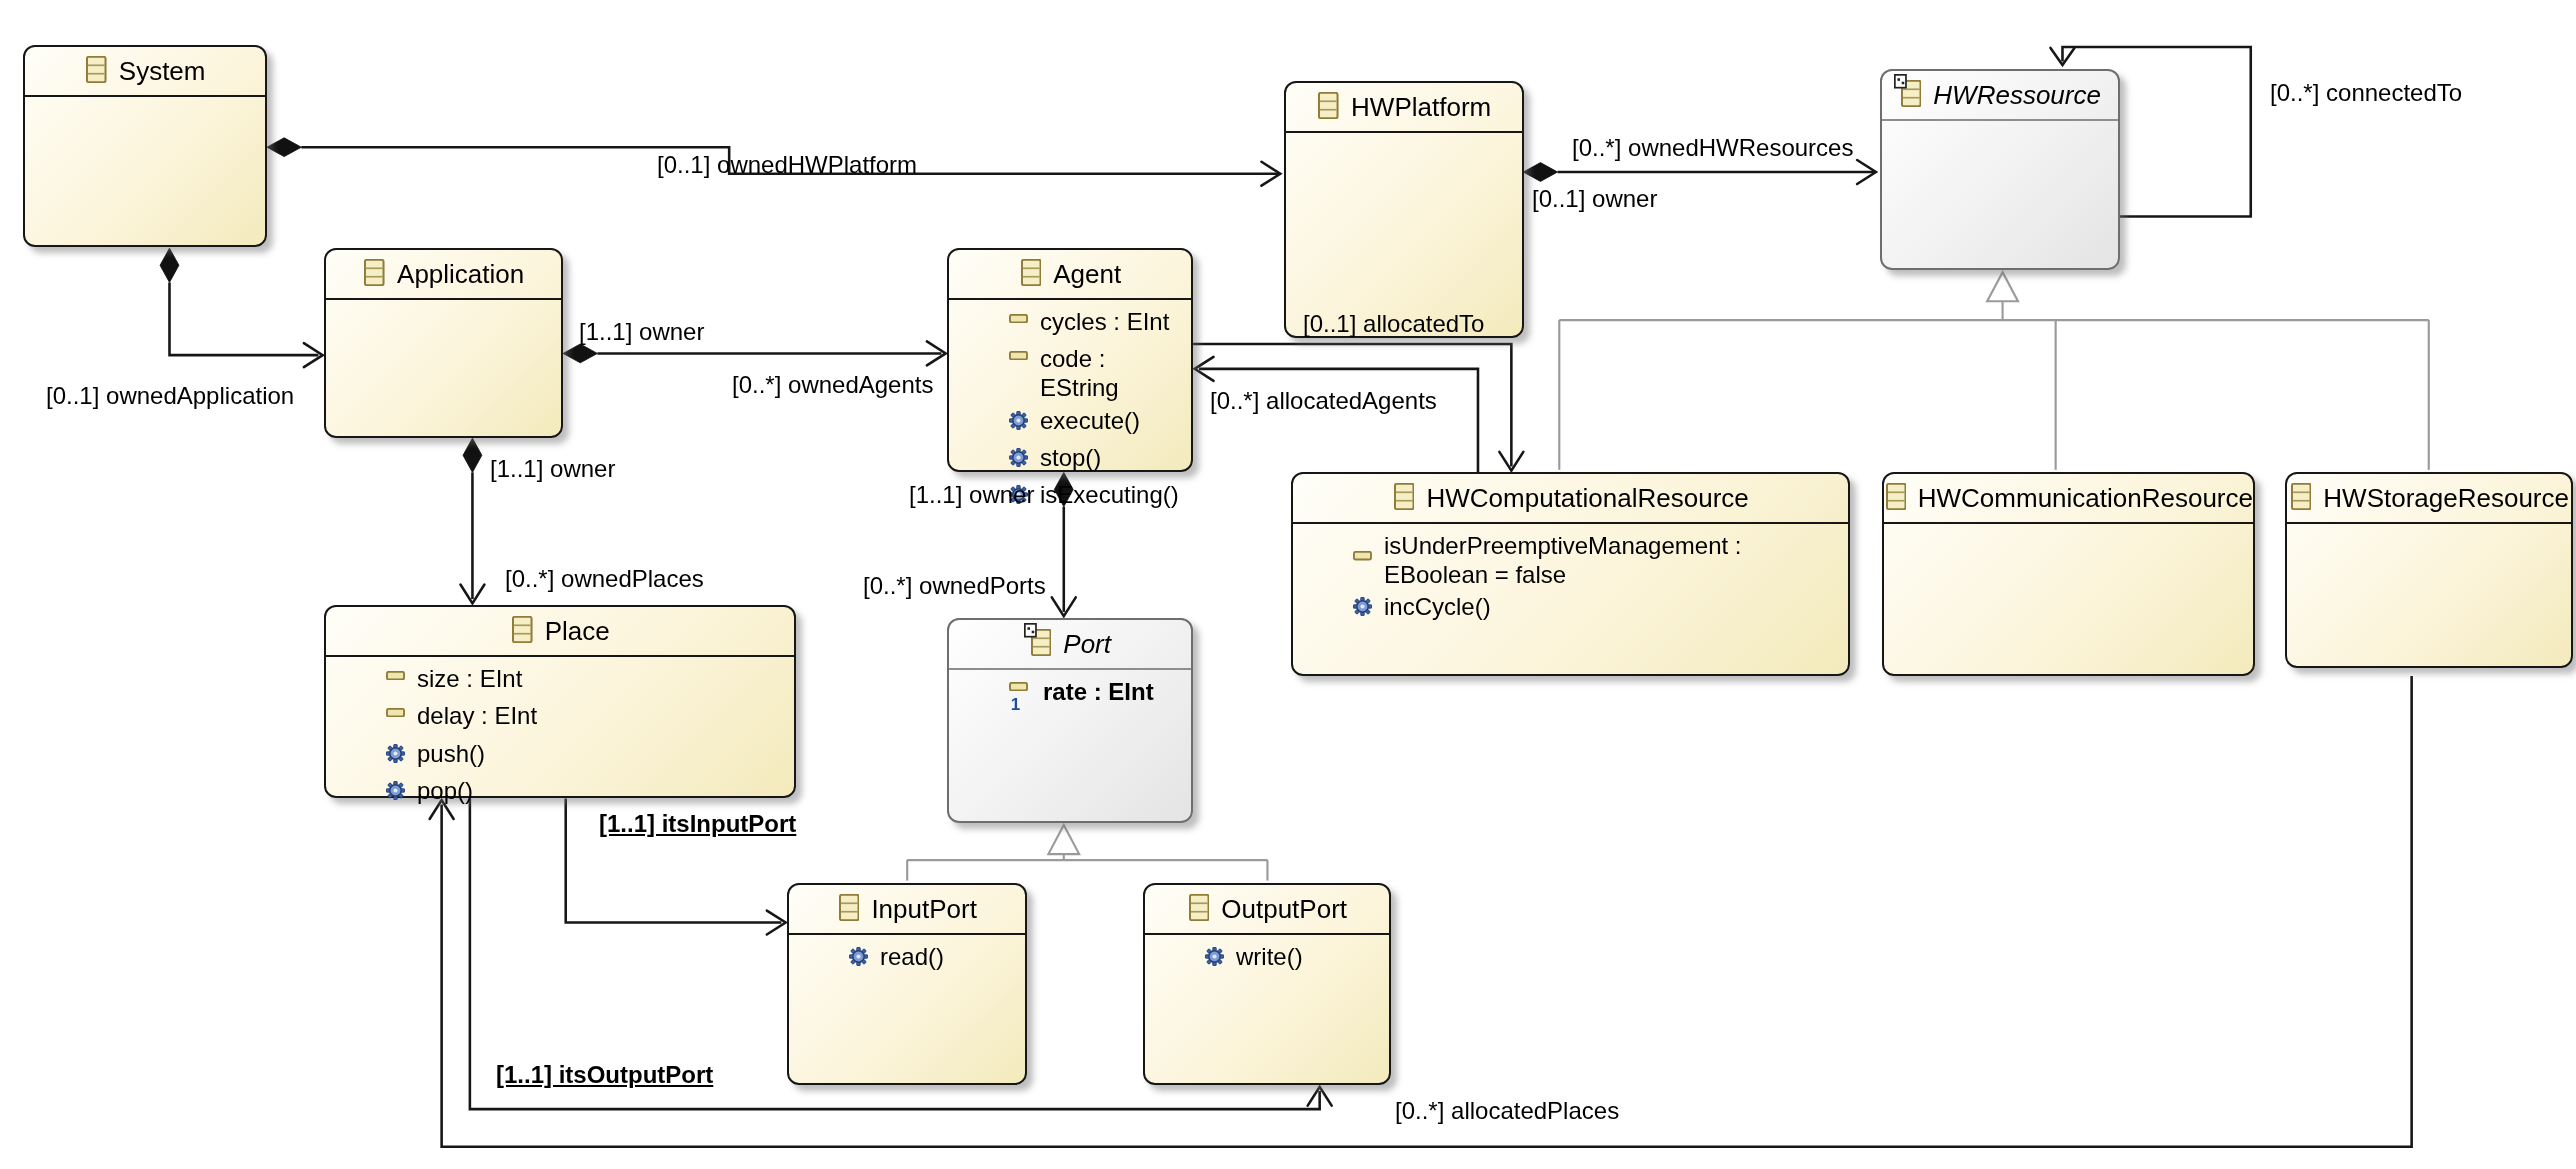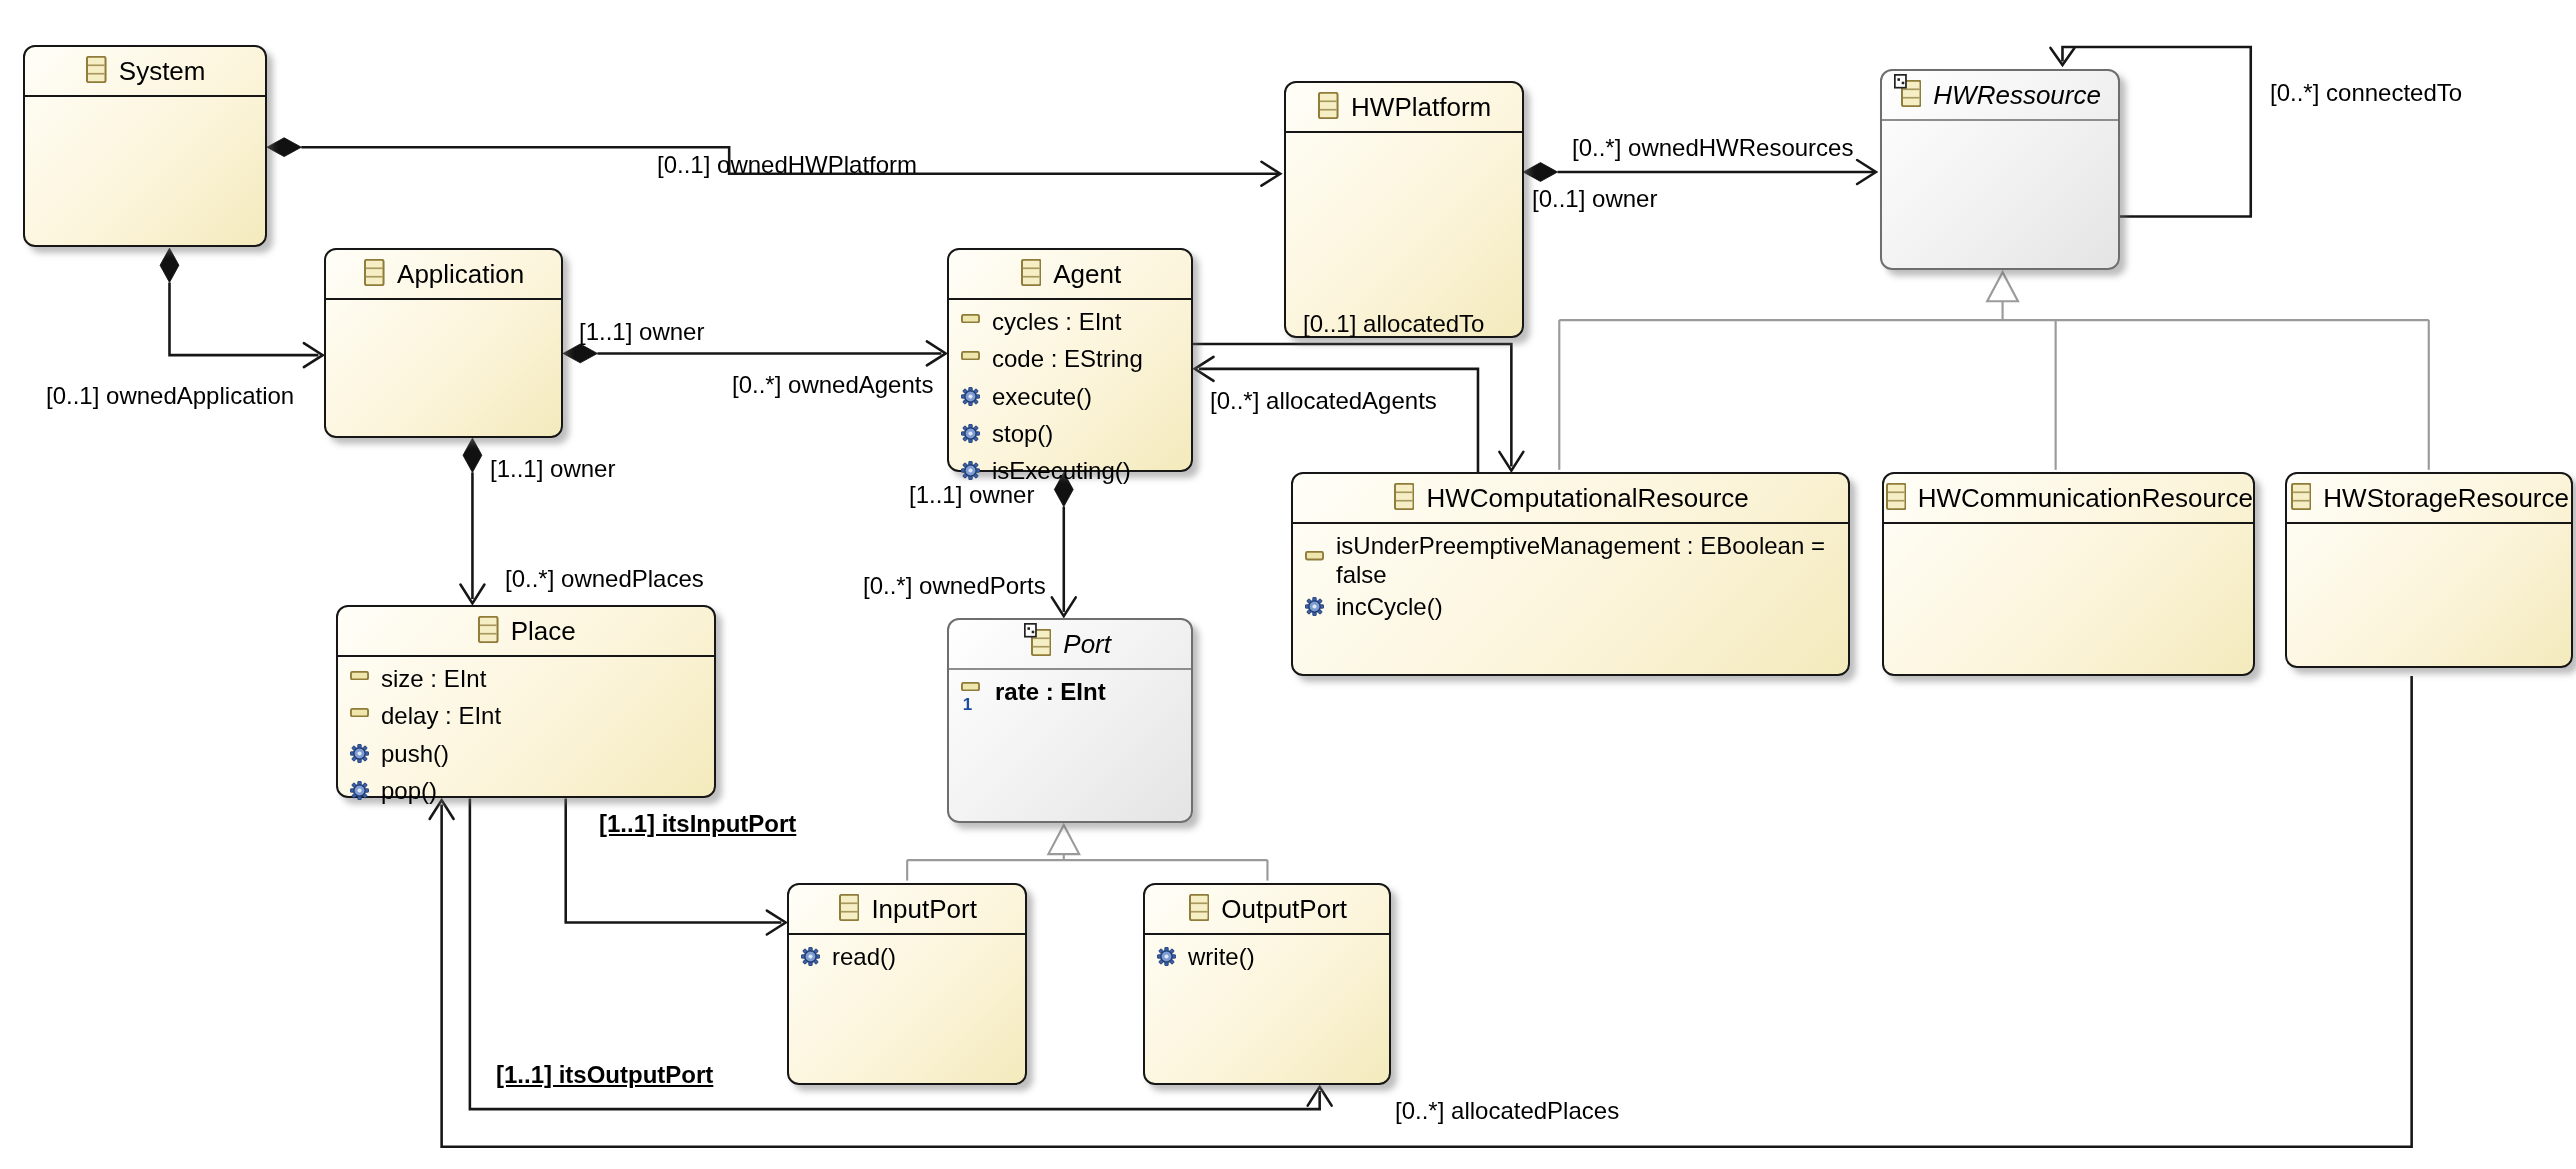--- a/index.html
+++ b/index.html
@@ -9,21 +9,21 @@
   .cls{position:absolute;z-index:2;box-sizing:border-box;border:2.6px solid #161616;border-radius:12px;
        background:linear-gradient(135deg,#fffef8 0%,#fcf5dc 55%,#f3eabc 100%);
        box-shadow:6px 6px 6px rgba(110,110,110,.45);}
   .cls.abstract{border-color:#6e6e6e;
        background:linear-gradient(135deg,#ffffff 0%,#f1f1f1 55%,#e4e4e4 100%);}
   .hd{box-sizing:border-box;height:50px;display:flex;align-items:center;justify-content:center;gap:10.3px;
       border-bottom:2.6px solid #161616;}
   .cls.abstract .hd{border-bottom-color:#8d8d8d;}
   .ttl{font-size:26px;line-height:26px;}
   .cls.abstract .ttl{font-style:italic;}
-  .bd{padding-top:5.1px;}
+  .bd{padding-top:5.1px;padding-left:48px;}
   .row{display:flex;align-items:flex-start;gap:12px;min-height:34px;padding:1.7px 5.1px 1.7px 12px;font-size:24px;line-height:29px;}
   .row .mi{flex:0 0 auto;margin-top:6.8px;}
   .row.op .mi{margin-top:5.1px;}
   .row .txt{display:block;}
   .row .txt.wrap{max-width:513px;white-space:normal;}
   .row .txt.b{font-weight:bold;}
   .elabel{position:absolute;z-index:3;font-size:24px;line-height:27px;white-space:nowrap;}
   .elabel.b{font-weight:bold;text-decoration:underline;}
   .icw{position:relative;display:inline-block;width:24px;height:31px;}
   .icw svg.base{position:absolute;left:1.7px;top:0.9px;}
@@ -270,21 +270,21 @@
       <span class="icw">
           <svg class="base" width="20.5" height="27" viewBox="0 0 24 32">
             <use href="#ic-class"></use>
           </svg>
         </span>
       <span class="ttl" style="white-space:nowrap">HWStorageResource</span>
     </div>
     <div class="bd"></div>
   </div>
 
-  <div class="cls" style="left:336px;top:605px;width:380px;height:193px">
+  <div class="cls" style="left:324px;top:605px;width:472px;height:193px">
     <div class="hd">
       <span class="icw">
           <svg class="base" width="20.5" height="27" viewBox="0 0 24 32">
             <use href="#ic-class"></use>
           </svg>
         </span>
       <span class="ttl">Place</span>
     </div>
     <div class="bd">
       <div class="row">

